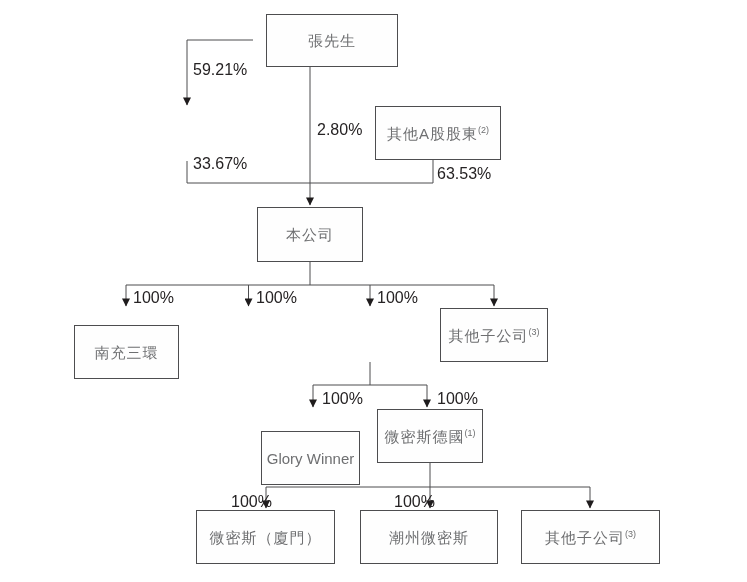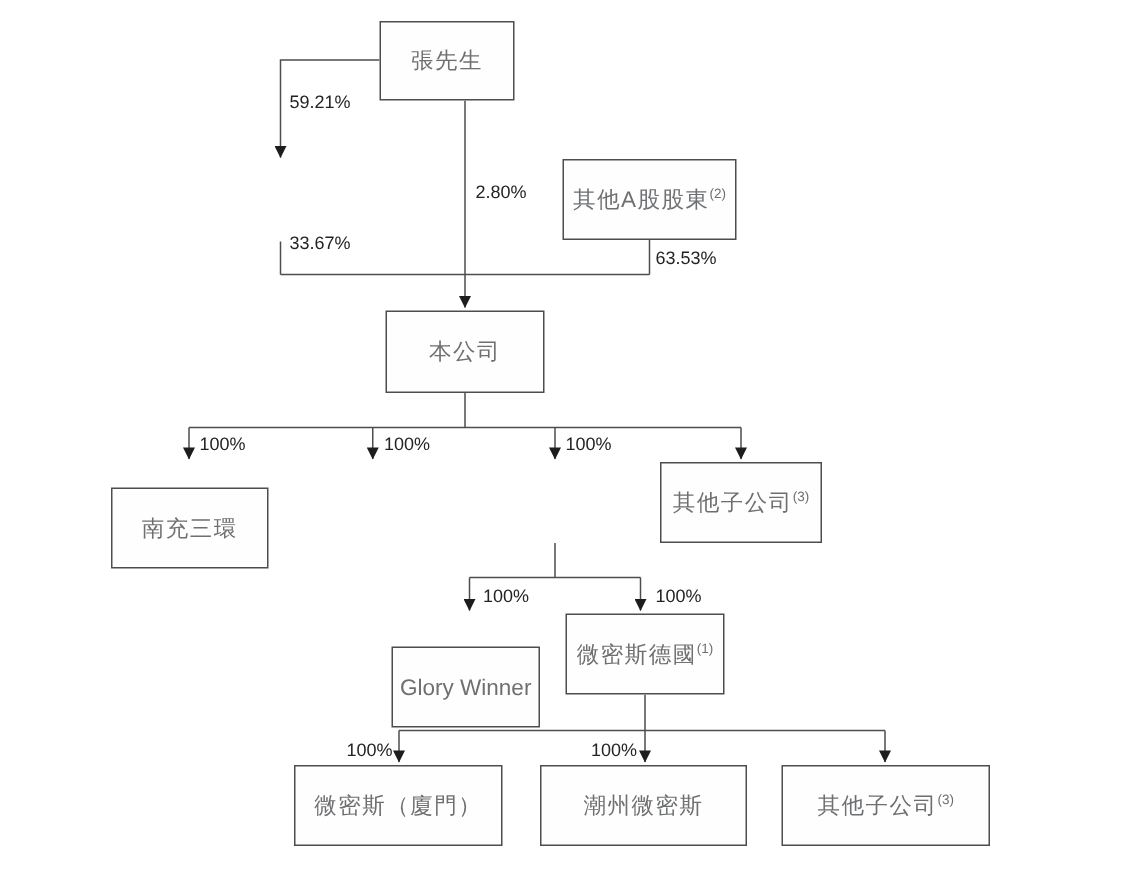--- a/index.html
+++ b/index.html
@@ -41,21 +41,21 @@
     white-space: nowrap;
   }
   .node-label sup {
     font-size: 9px;
     letter-spacing: 0;
     vertical-align: super;
     line-height: 0;
   }
   .edge-label {
     position: absolute;
-    font-size: 12px;
+    font-size: 16px;
     line-height: 1;
     color: #262324;
     white-space: nowrap;
   }
 </style>
 </head>
 <body>
 
 <div class="canvas">
 
@@ -88,26 +88,26 @@
       <path d="M427,385 V407" marker-end="url(#arrow)"></path>
 
       <path d="M430,463 V487"></path>
       <path d="M266,487 H590"></path>
       <path d="M266,487 V508" marker-end="url(#arrow)"></path>
       <path d="M430,487 V508" marker-end="url(#arrow)"></path>
       <path d="M590,487 V508" marker-end="url(#arrow)"></path>
     </g>
   </svg>
 
-  <div class="node" style="left:253px;top:14px;width:90px;height:53px">
+  <div class="node" style="left:266px;top:14px;width:132px;height:53px">
     <span class="node-label">張先生</span>
   </div>
 
 
-  <div class="node" style="left:375px;top:106px;width:116px;height:54px">
+  <div class="node" style="left:375px;top:106px;width:126px;height:54px">
     <span class="node-label"><span>其他A股股東</span><sup>(2)</sup></span>
   </div>
 
   <div class="node" style="left:257px;top:207px;width:106px;height:55px">
     <span class="node-label">本公司</span>
   </div>
 
   <div class="node" style="left:74px;top:325px;width:105px;height:54px">
     <span class="node-label">南充三環</span>
   </div>

